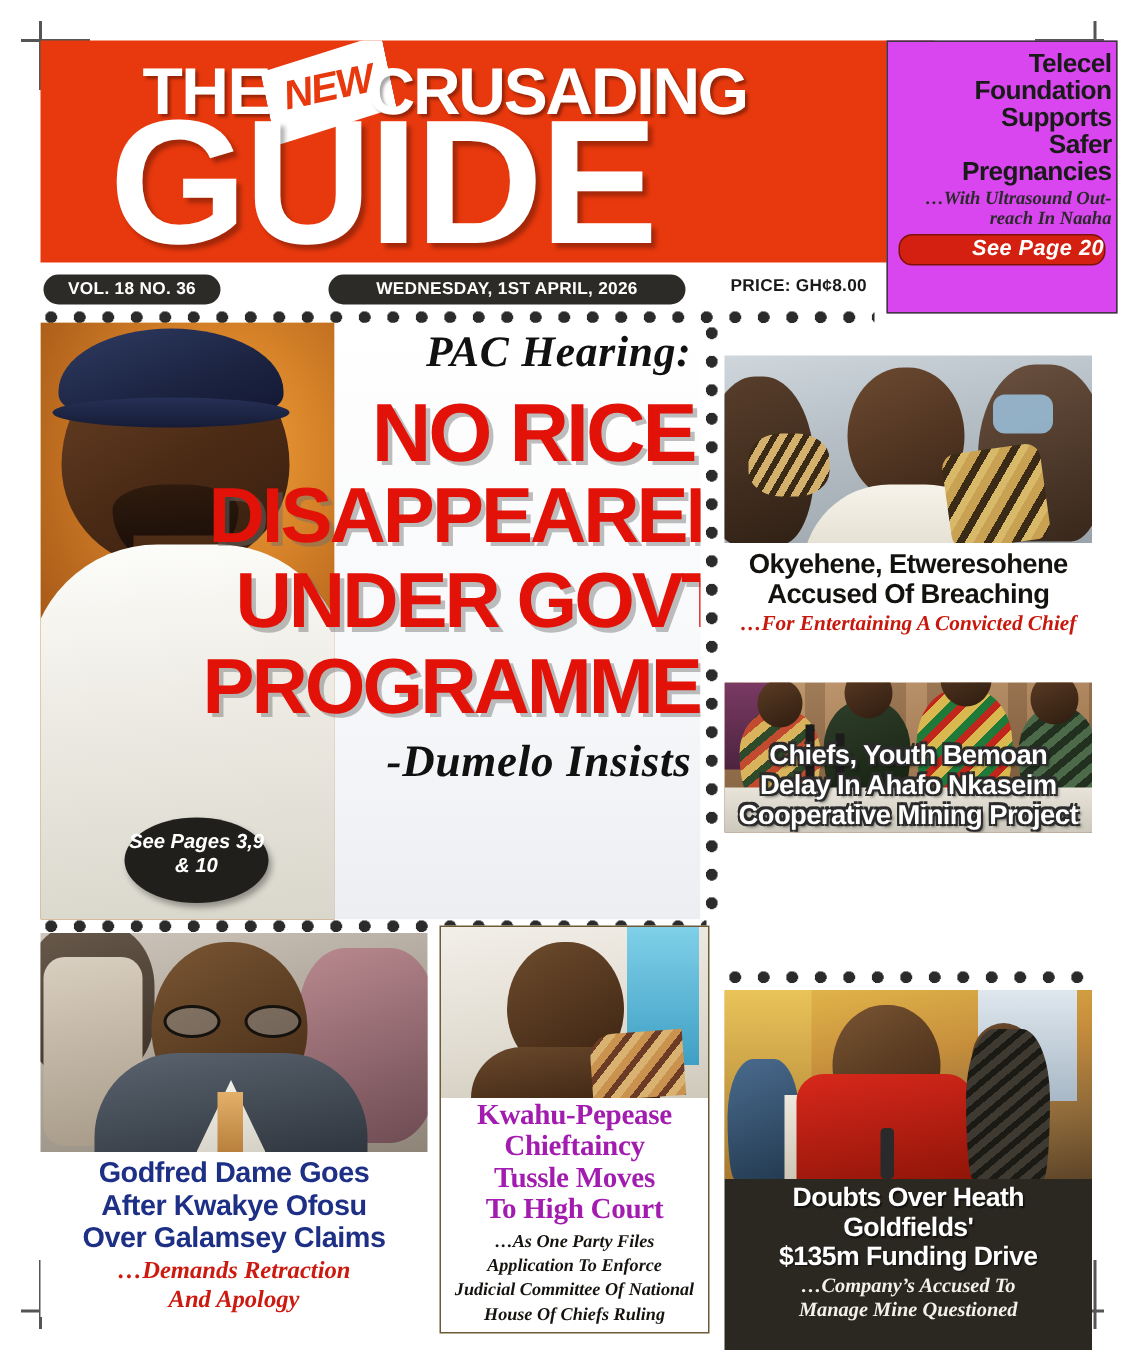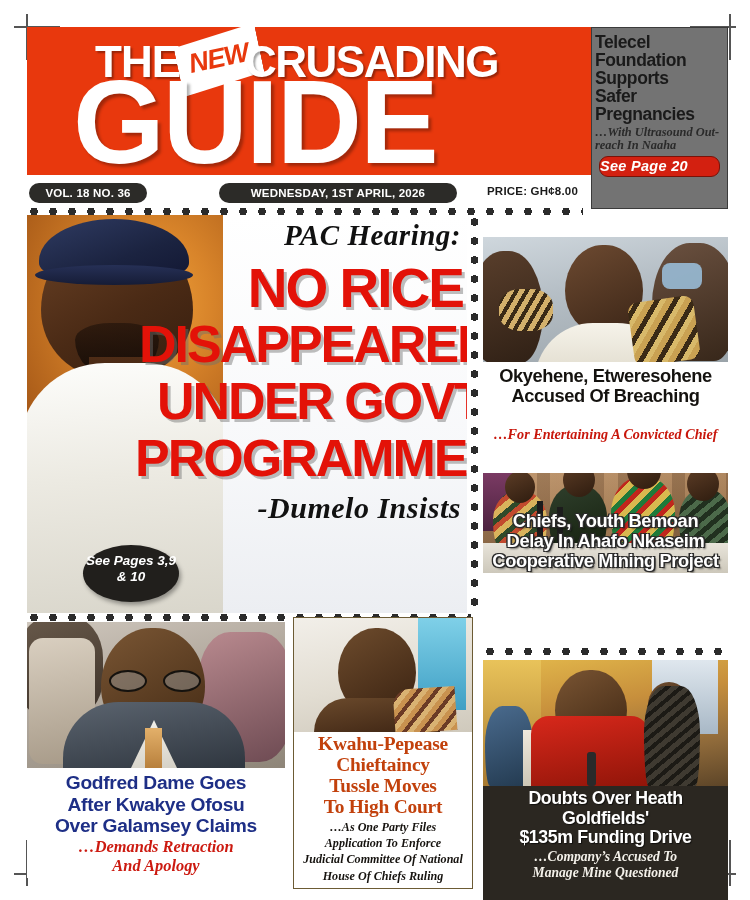--- a/index.html
+++ b/index.html
@@ -28,23 +28,23 @@
   .mast-new span{position:absolute;left:0;right:0;top:12px;text-align:center;
                  font-size:27px;font-weight:bold;color:#e8380d;
                  font-style:italic;letter-spacing:-1px;
                  font-family:"Liberation Sans",sans-serif;}
   .mast-guide{position:absolute;left:46px;top:36px;font-size:118px;font-weight:bold;
               color:#fff;letter-spacing:-2px;line-height:1;
               font-family:"Liberation Sans",sans-serif;
               text-shadow:3px 3px 3px rgba(0,0,0,.3);}
 
   
-  .promo{position:absolute;left:591px;top:27px;width:137px;height:182px;
-         background:#737373;border:1.6px solid #3b3b3b;box-sizing:border-box;
-         padding:5px 3px 0;text-align:left;}
+  .promo{position:absolute;left:591px;top:27px;width:154px;height:182px;
+         background:#d946ef;border:1.6px solid #3b3b3b;box-sizing:border-box;
+         padding:5px 3px 0;text-align:right;}
   .promo-line{font-size:17.5px;font-weight:bold;color:#1a1a1a;line-height:1.03;
               letter-spacing:-.4px;}
   .promo-sub{font-size:12.4px;font-style:italic;font-weight:bold;color:#2a2a2a;
              line-height:1.08;margin-top:3px;font-family:"Liberation Serif",serif;}
   .promo-btn{margin:3px 4px 0;background:#d32010;border-radius:9px;
              border:1.2px solid #7a1208;
              font-size:14.5px;font-weight:bold;font-style:italic;color:#fff;
              padding:1px 0 2px;letter-spacing:.3px;}
 
   
@@ -134,21 +134,21 @@
   .r1-kente2{position:absolute;left:16px;top:52px;width:54px;height:42px;
     border-radius:40%;
     background:repeating-linear-gradient(120deg,#d3b06b 0 5px,#3a2a16 5px 9px);}
   .r1-mask{position:absolute;right:26px;top:26px;width:40px;height:26px;
     border-radius:8px;background:#9cc3e0;opacity:.85;}
 
   .headline-block{padding:4px 2px 5px;text-align:center;background:#fff;}
   .hd-dark{font-size:18.3px;font-weight:bold;color:#14120f;line-height:1.12;
            letter-spacing:-.4px;}
   .hd-red-it{font-family:"Liberation Serif",serif;font-size:14.2px;font-weight:bold;
-             font-style:italic;color:#c8170c;line-height:1.15;margin-top:19px;}
+             font-style:italic;color:#c8170c;line-height:1.15;margin-top:1px;}
 
   .r2-photo{height:100px;
     background:linear-gradient(170deg,#caa27a 0%,#a9825c 45%,#7d5c3d 100%);}
   .r2-wall{position:absolute;left:0;top:0;right:0;bottom:0;
     background:repeating-linear-gradient(90deg,rgba(90,60,34,.35) 0 13px,rgba(160,120,78,.22) 13px 27px);}
   .r2-purple{position:absolute;left:0;top:0;width:30px;height:58px;
     background:linear-gradient(180deg,#7a3a63,#4d2340);}
   .r2-table{position:absolute;left:0;right:0;bottom:0;height:30px;
     background:linear-gradient(180deg,#e8e4da,#cdc8bb);}
   .r2-p{position:absolute;bottom:26px;border-radius:44% 44% 12% 12%/52% 52% 48% 48%;}
@@ -216,21 +216,21 @@
   .bc-head{position:absolute;left:44px;top:10px;width:78px;height:86px;
     border-radius:48% 48% 44% 44%/52% 52% 48% 48%;
     background:linear-gradient(150deg,#6e4c2d,#3a2211);}
   .bc-body{position:absolute;left:20px;bottom:0;width:126px;height:34px;
     border-radius:40px 40px 0 0;background:linear-gradient(170deg,#6b4a2c,#3d2413);}
   .bc-cloth{position:absolute;right:16px;bottom:0;width:62px;height:44px;
     border-radius:16px 0 0 0;transform:rotate(-4deg);
     background:repeating-linear-gradient(132deg,#c9924f 0 5px,#6b3b25 5px 9px,#d9b272 9px 14px);}
   .bc-text{padding:2px 2px 4px;text-align:center;}
   .hd-red3{font-family:"Liberation Serif",serif;font-size:19.4px;font-weight:bold;
-    color:#c2410c;line-height:1.08;letter-spacing:-.2px;}
+    color:#a21caf;line-height:1.08;letter-spacing:-.2px;}
   .hd-blk-it{font-family:"Liberation Serif",serif;font-size:12.1px;font-weight:bold;
     font-style:italic;color:#16130f;line-height:1.18;margin-top:2px;}
 
   
   .br{position:absolute;left:483px;top:660px;width:245px;}
   .br-photo{position:relative;height:126px;overflow:hidden;
     background:linear-gradient(170deg,#e4ba4c 0%,#c78f3c 38%,#8f6a3a 72%,#5d4528 100%);}
   .br-wall{position:absolute;left:0;top:0;width:58px;bottom:0;
     background:linear-gradient(180deg,#e9c35a,#a8792f);}
   .br-win{position:absolute;right:10px;top:0;width:66px;height:74px;

